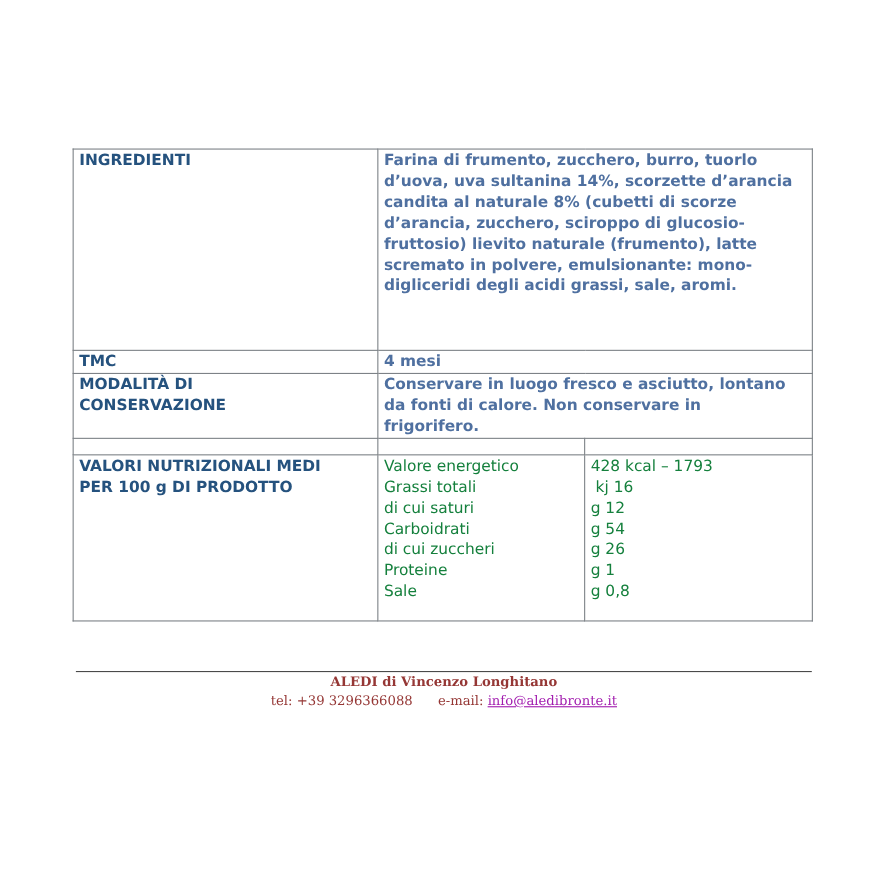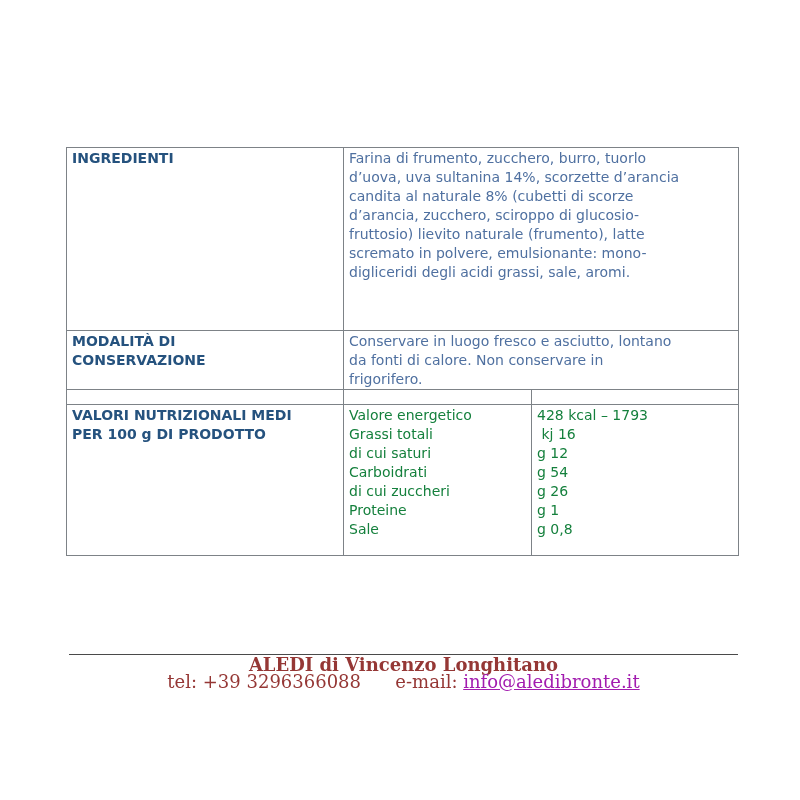--- a/index.html
+++ b/index.html
@@ -1,40 +1,40 @@
 <!DOCTYPE html>
 <html><head>
 <meta charset="utf-8">
 <style>
   html, body { margin:0; padding:0; }
   body {
     width:800px; height:800px; background:#ffffff; position:relative;
     font-family:"DejaVu Sans", sans-serif; overflow:hidden;
   }
   table.spec {
-    position:absolute; left:66px; top:147px; width:672px;
+    position:absolute; left:66px; top:135px; width:672px;
     border-collapse:collapse; table-layout:fixed;padding-left:27px;
   }
   table.spec td {
     border:1px solid #7d8287; vertical-align:top;
     padding:1px 6px 0 5px; font-size:14px; line-height:19px;
     overflow:hidden;
   }
   tr.row-ingredients   { height:183px; }
   tr.row-tmc           { height:21px; }
   tr.row-conservazione { height:58px;margin-left:48px; }
   tr.row-spacer        { height:15px; }
   tr.row-nutrition     { height:151px; }
   .lbl { color:#25527e; font-weight:bold; white-space:pre-line; }
-  .val { color:#4f70a0; white-space:pre-line; }
+  .val { color:#4f70a0; white-space:pre-line;font-weight:bold; }
   .nut-line { color:#15803d; white-space:pre-wrap; height:19px; }
   .footer {
     position:absolute; left:69px; top:610px; width:669px;
     text-align:center; color:#953735;
-    font-family:"DejaVu Serif", serif; font-size:18px; line-height:17px;margin-top:44px;
+    font-family:"DejaVu Serif", serif; font-size:12px; line-height:17px;
   }
   .footer-rule { border-top:1px solid #4a4a4a; height:0; margin-bottom:1px; }
   .footer-company { font-weight:bold; white-space:pre-wrap; }
   .footer-line { white-space:pre-wrap; }
   a.email { color:#a21caf; text-decoration:underline; cursor:pointer; }
 </style>
 </head>
 <body>
 
 <div class="page">
@@ -51,20 +51,28 @@
         <div class="lbl">INGREDIENTI</div>
       </td>
       <td colspan="2">
         <div class="val">Farina di frumento, zucchero, burro, tuorlo
 d’uova, uva sultanina 14%, scorzette d’arancia
 candita al naturale 8% (cubetti di scorze
 d’arancia, zucchero, sciroppo di glucosio-
 fruttosio) lievito naturale (frumento), latte
 scremato in polvere, emulsionante: mono-
 digliceridi degli acidi grassi, sale, aromi.</div>
+      </td>
+    </tr>
+    <tr class="row-tmc">
+      <td>
+        <div class="lbl">TMC</div>
+      </td>
+      <td colspan="2">
+        <div class="val">4 mesi</div>
       </td>
     </tr>
     <tr class="row-conservazione">
       <td>
         <div class="lbl">MODALITÀ DI
 CONSERVAZIONE</div>
       </td>
       <td colspan="2">
         <div class="val">Conservare in luogo fresco e asciutto, lontano
 da fonti di calore. Non conservare in

